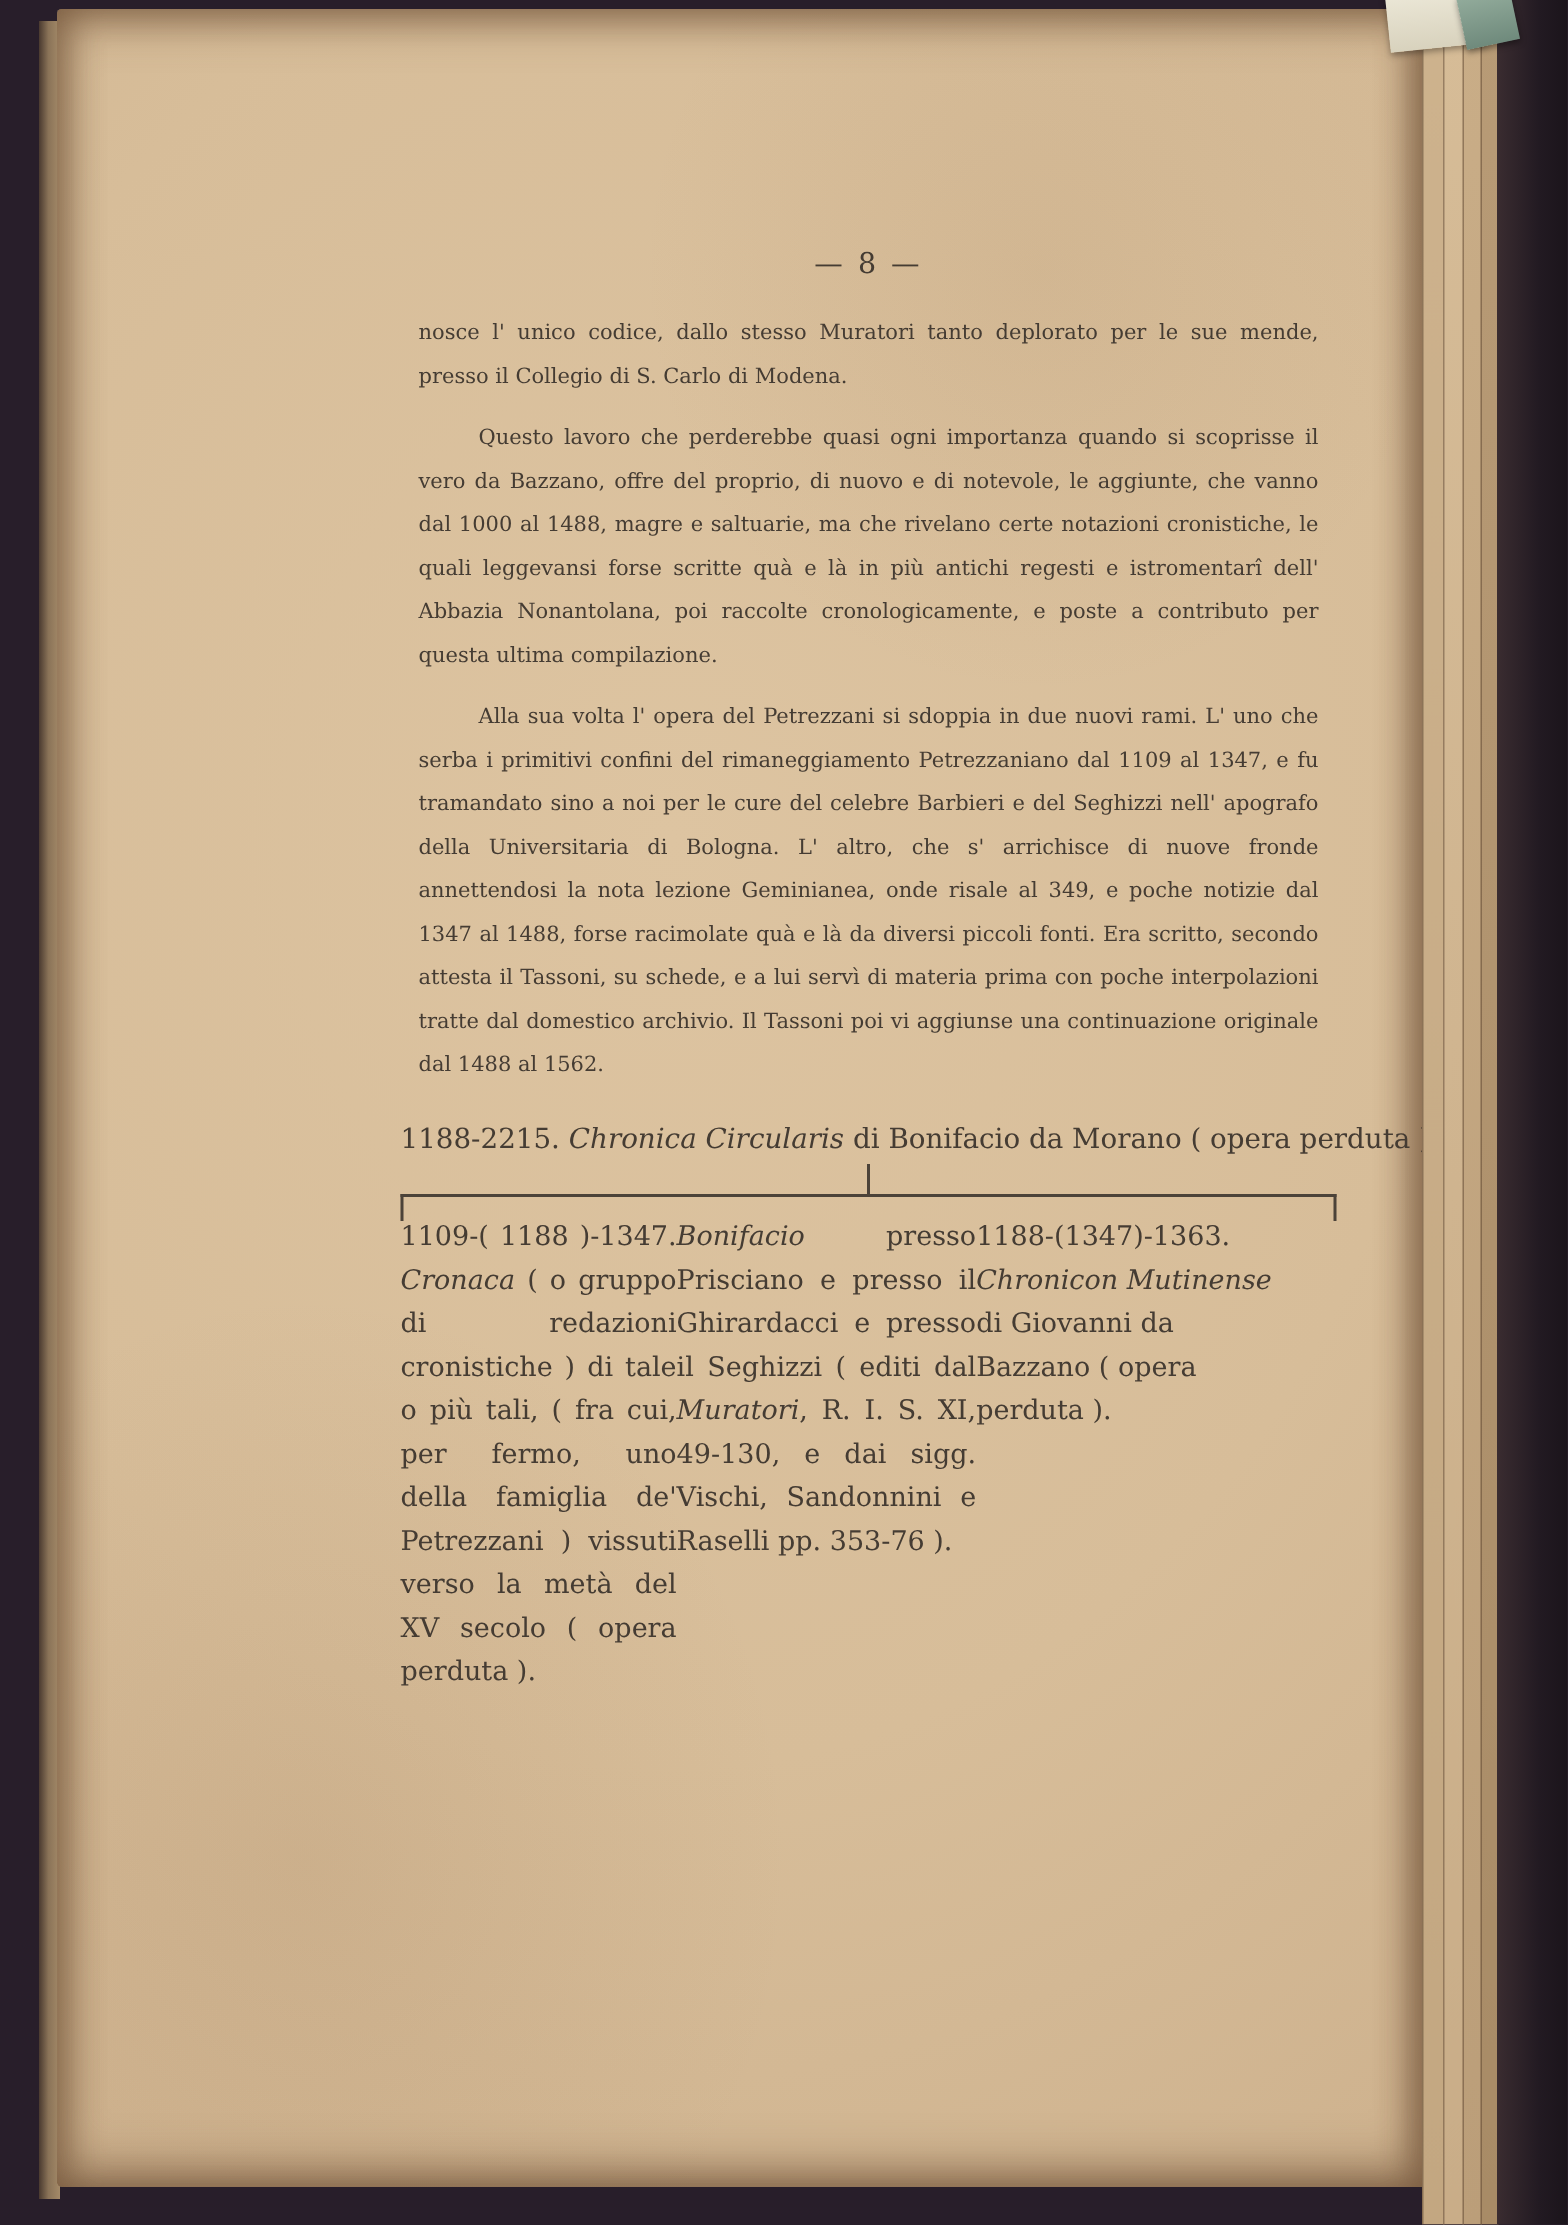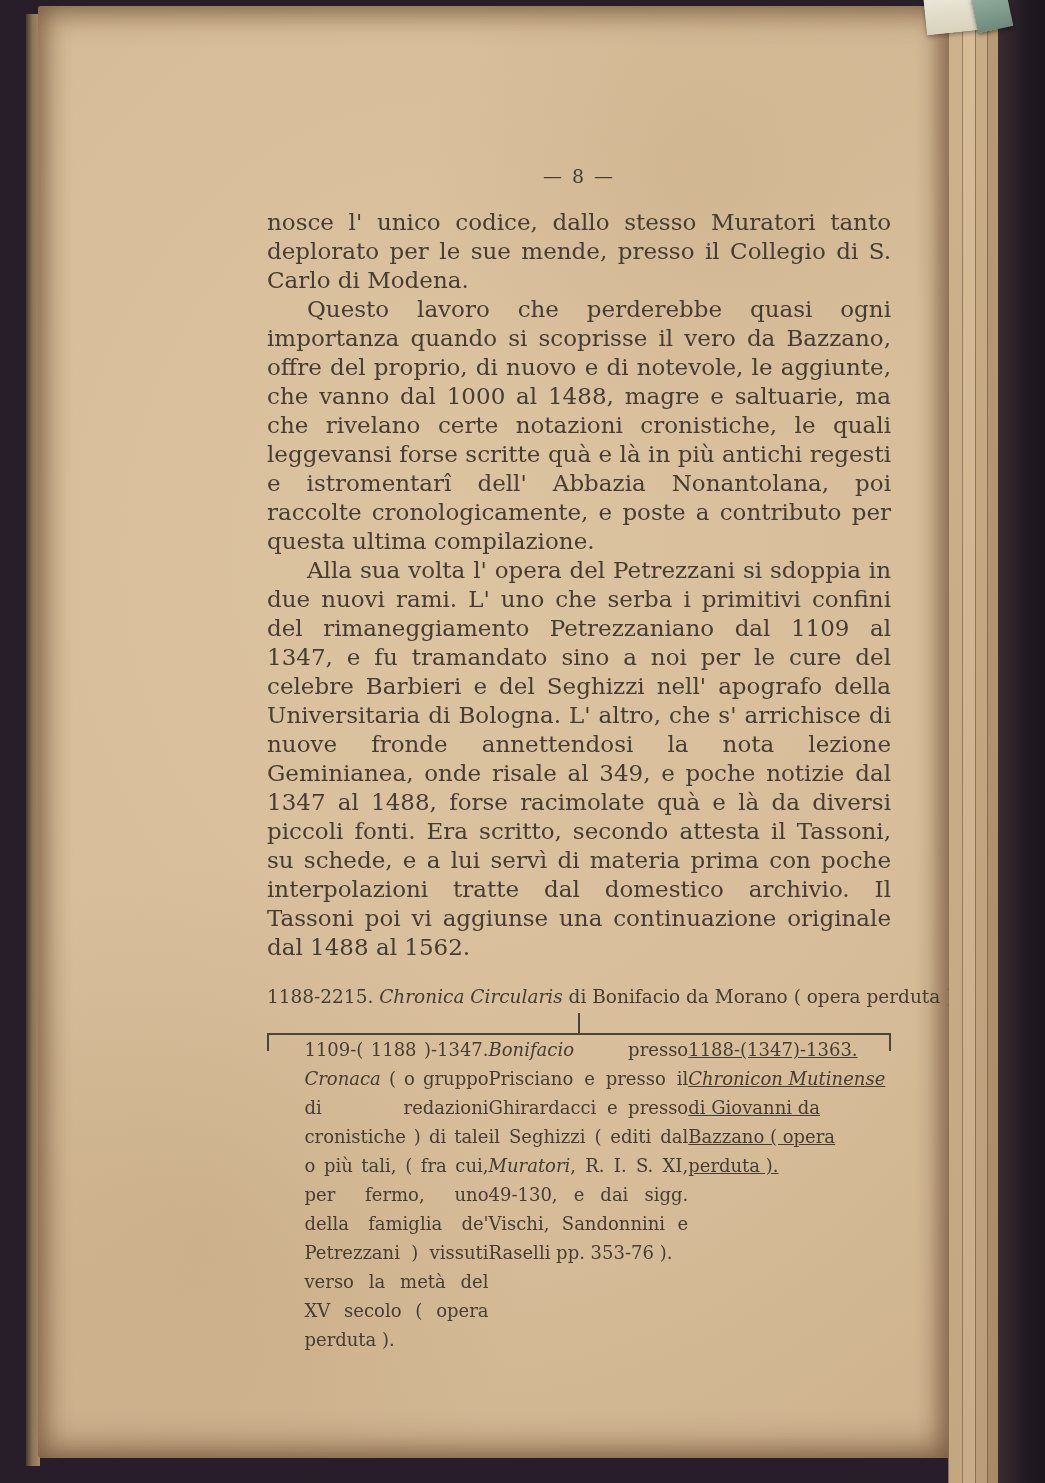--- a/index.html
+++ b/index.html
@@ -59,40 +59,40 @@
   
   .content{
     position:absolute;left:229px;top:156px;width:624px;
     color:#453c33;
   }
   .page-number{
     text-align:center;font-size:19px;line-height:28px;letter-spacing:2px;
     margin:0 0 18px 0;
   }
   .para{
-    margin:0;font-size:23px;line-height:29px;text-align:justify;
+    margin:12px;font-size:14px;line-height:29px;text-align:justify;
     text-indent:40px;
   }
   .para.no-indent{text-indent:0;}
 
   .diagram{margin-top:22px;}
   .diagram-root{
     font-size:18.5px;line-height:26px;text-align:center;white-space:nowrap;
   }
   .stem{width:2px;height:20px;background:#4c4339;margin:3px auto 0 auto;}
   .hline{position:relative;width:100%;height:2px;background:#4c4339;}
   .tick{position:absolute;top:0;width:2px;height:18px;background:#4c4339;}
   .tick.left{left:0;}
   .tick.right{right:0;}
 
-  .cols{display:flex;justify-content:flex-end;}
+  .cols{display:flex;justify-content:flex-start;margin-top:12px;}
   .col{font-size:18px;line-height:29px;text-align:justify;}
   .col.c1{width:29.5%;}
   .col.c2{width:32%;}
-  .col.c3{width:32.5%;text-align:left;text-decoration:underline;}
+  .col.c3{width:32.5%;text-align:left;}
   .it{font-style:italic;}
 </style>
 </head>
 <body>
 
 <div class="scene">
 
   <div class="left-under"></div>
 
   <div class="page">

